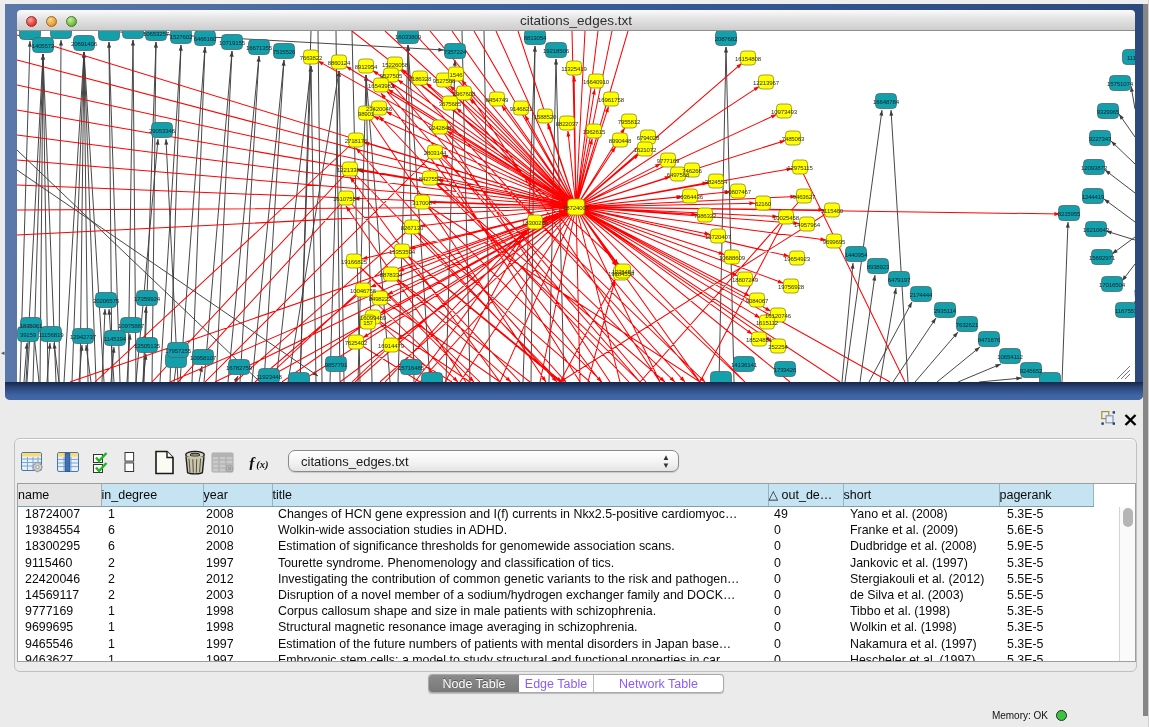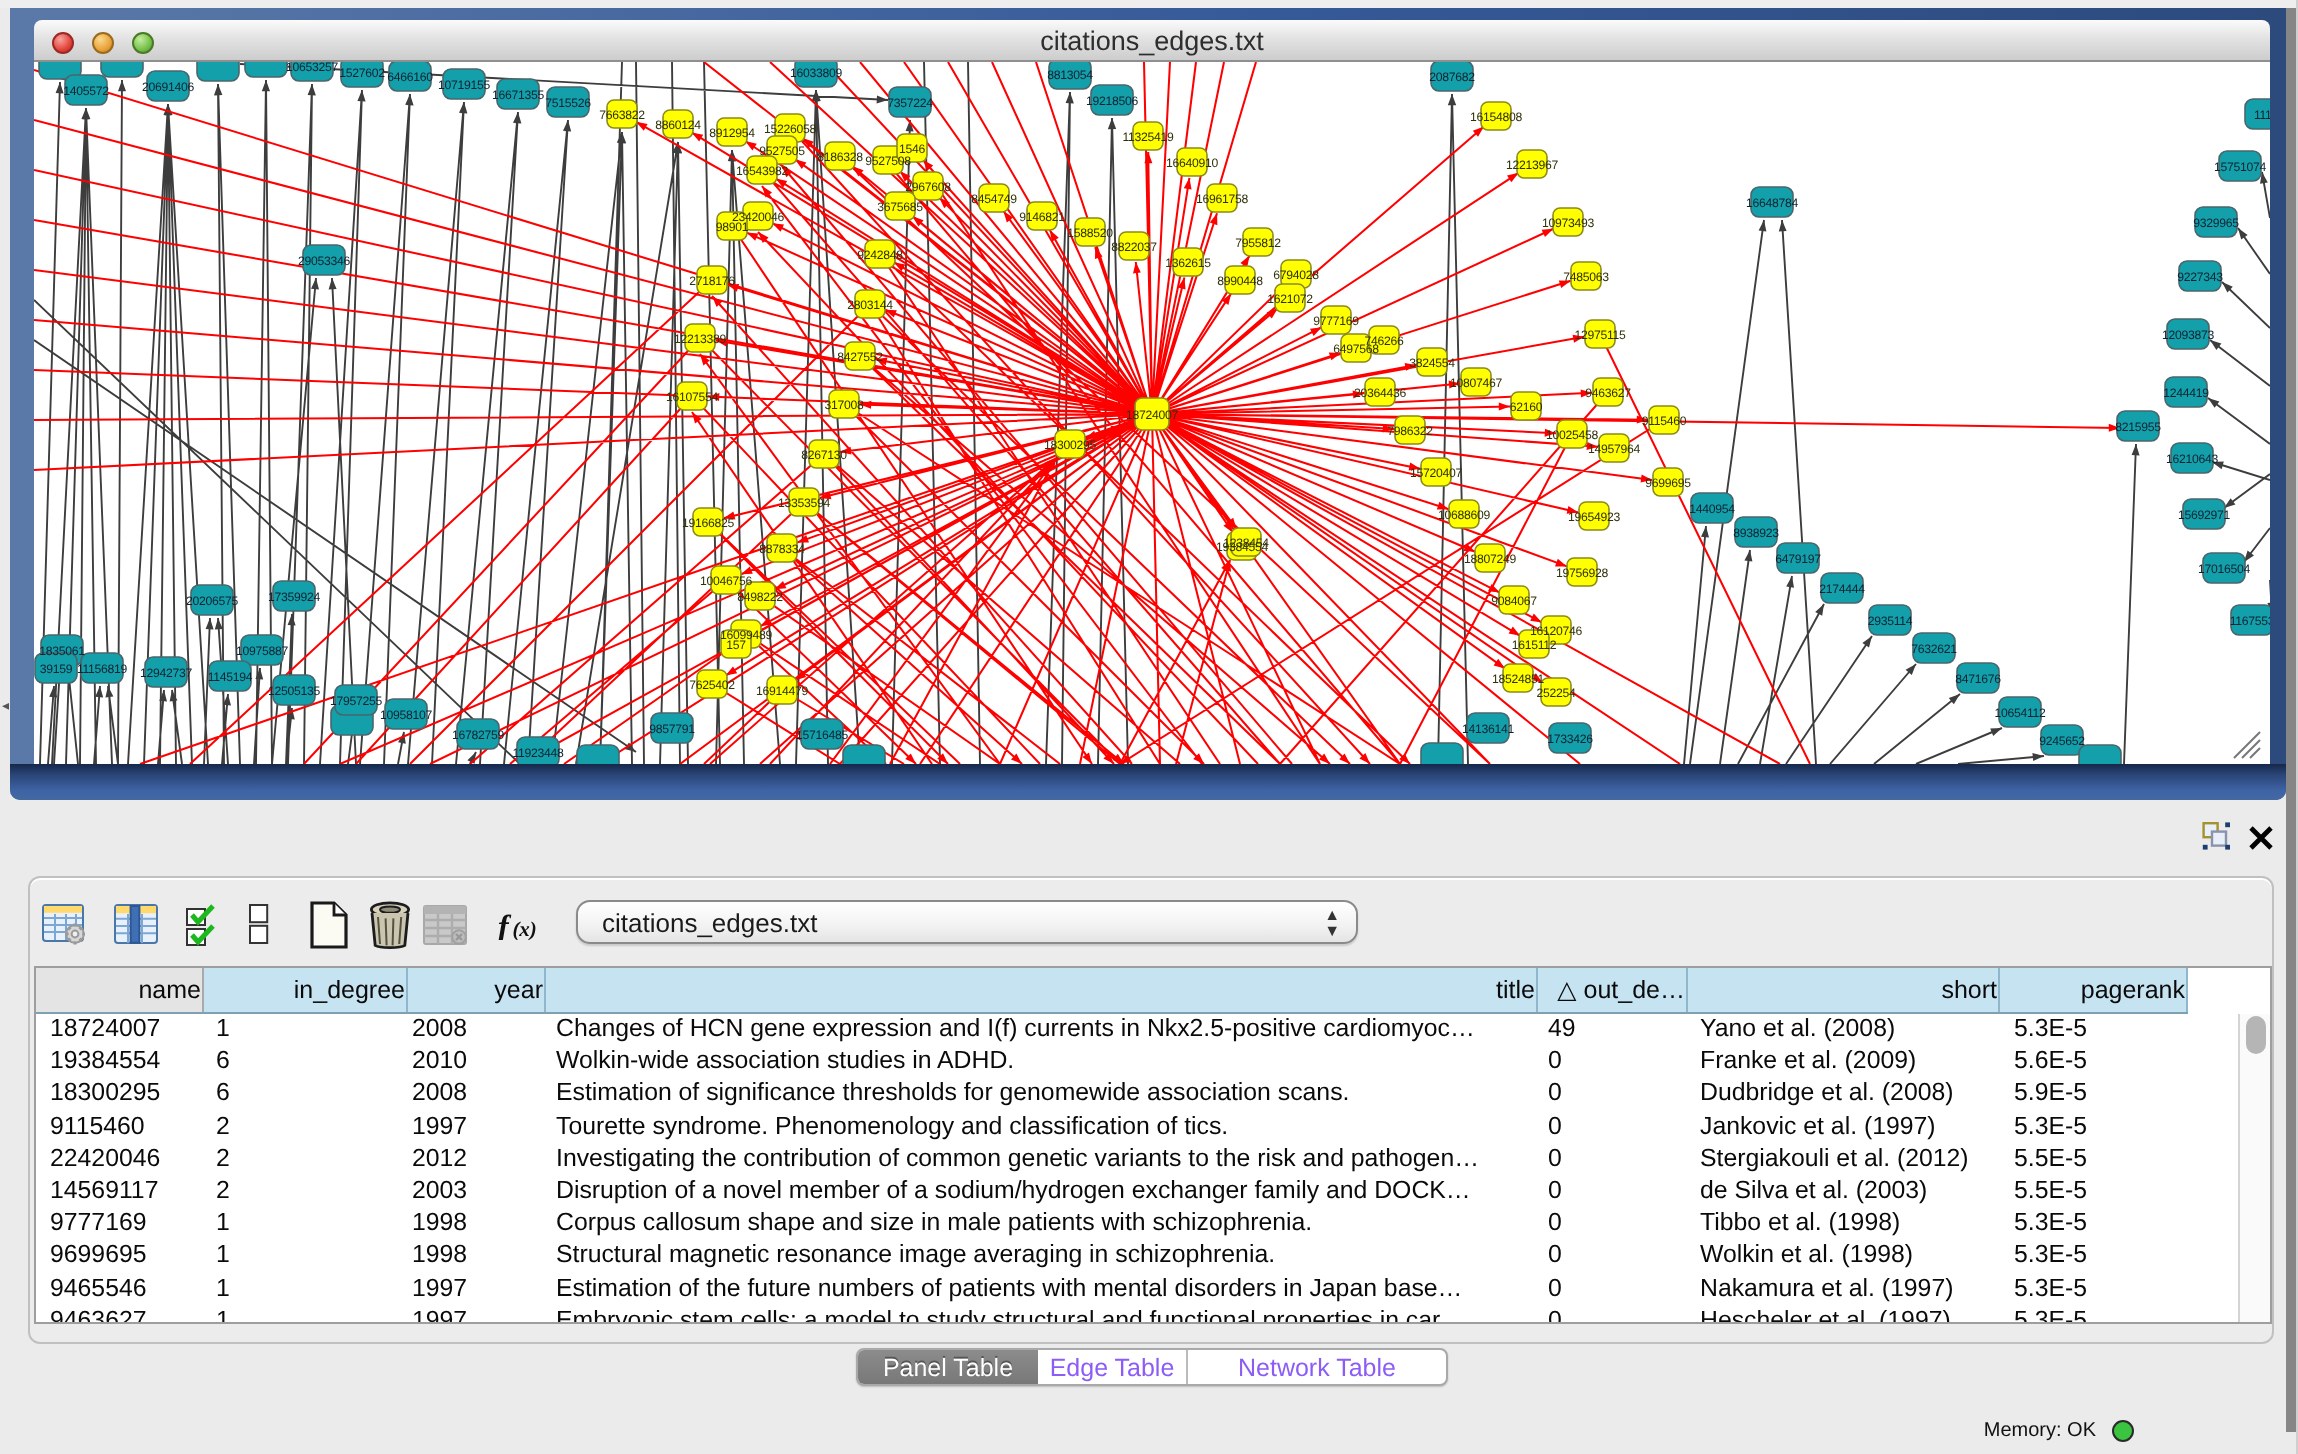--- a/index.html
+++ b/index.html
@@ -30,21 +30,21 @@
  border:1px solid #c0c0c0;border-radius:6px;box-shadow:inset 0 1px 0 #fff}
 .tbi{position:absolute;top:450px}
 #combo{position:absolute;left:288px;top:450px;width:391px;height:22px;border:1px solid #8a8a8a;
  border-radius:7px;background:linear-gradient(#ffffff,#f2f2f2 60%,#e4e4e4);
  font-size:13px;color:#1a1a1a;line-height:21px;padding-left:12px;box-shadow:0 1px 1px rgba(0,0,0,.15)}
 #combo .arr{position:absolute;right:8px;top:3px;font-size:8px;line-height:8px;color:#333;text-align:center}
 
 #tbl{position:absolute;left:17px;top:483px;width:1119px;height:179px;background:#fff;
  border:1px solid #9e9e9e;overflow:hidden}
 table{border-collapse:collapse;table-layout:fixed;width:1075px;font-size:12.4px;color:#0a0a0a}
-thead td{background:#c6e3f2;height:22px;text-align:right;border-right:1px solid #8fb6ca;
+thead td{background:#c6e3f2;height:22px;text-align:left;border-right:1px solid #8fb6ca;
  border-bottom:1px solid #7fa0b2;font-size:12.5px;padding:0}
 thead td.c0{background:#e4e4e4;border-right:1px solid #aaa}
 tbody td{height:16.2px;padding:0 0 0 6px;white-space:nowrap;overflow:hidden}
 tbody td.c2{padding-left:3px}tbody td.c5{padding-left:7px}tbody td.c6{padding-left:8px}tbody td.c1{padding-left:7px}
 td.c0{width:83px}td.c1{width:102px}td.c2{width:69px}td.c3{width:496px}
 td.c4{width:75px}td.c5{width:156px}td.c6{width:94px}
 tbody td.c0{padding-left:7px}
 #scroll{position:absolute;right:0;top:23px;width:16px;height:155px;background:#fafafa;border-left:1px solid #d4d4d4}
 #thumb{position:absolute;left:2.5px;top:1px;width:10px;height:19px;border-radius:5px;background:#b5b5b5}
 
@@ -515,19 +515,19 @@
             <td class="c5">Hescheler et al. (1997)</td>
             <td class="c6">5.3E-5</td>
           </tr>
 </tbody>
       </table>
 <div id="scroll">
         <div id="thumb"></div>
       </div>
 </div>
 <div id="tabs">
-      <div class="sel w1">Panel Table</div>
+      <div class="sel w1">Node Table</div>
       <div class="w2">Edge Table</div>
       <div class="sep"></div>
       <div class="w3">Network Table</div>
     </div>
 <div id="mem">Memory: OK</div>
     <div id="memdot"></div>
 </div>
 </body></html>

